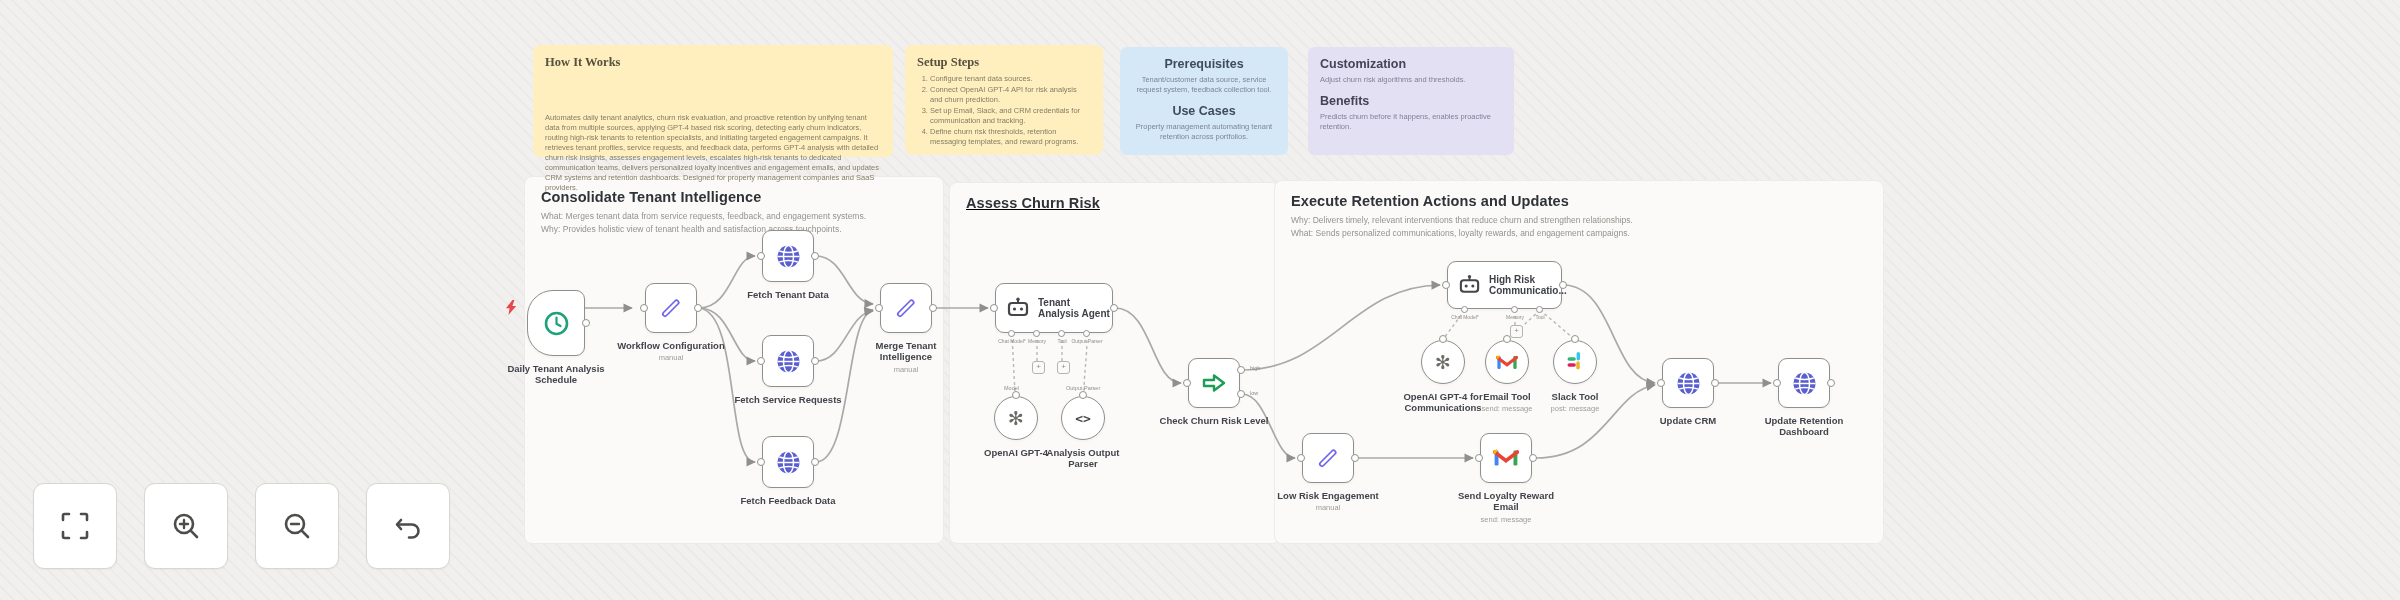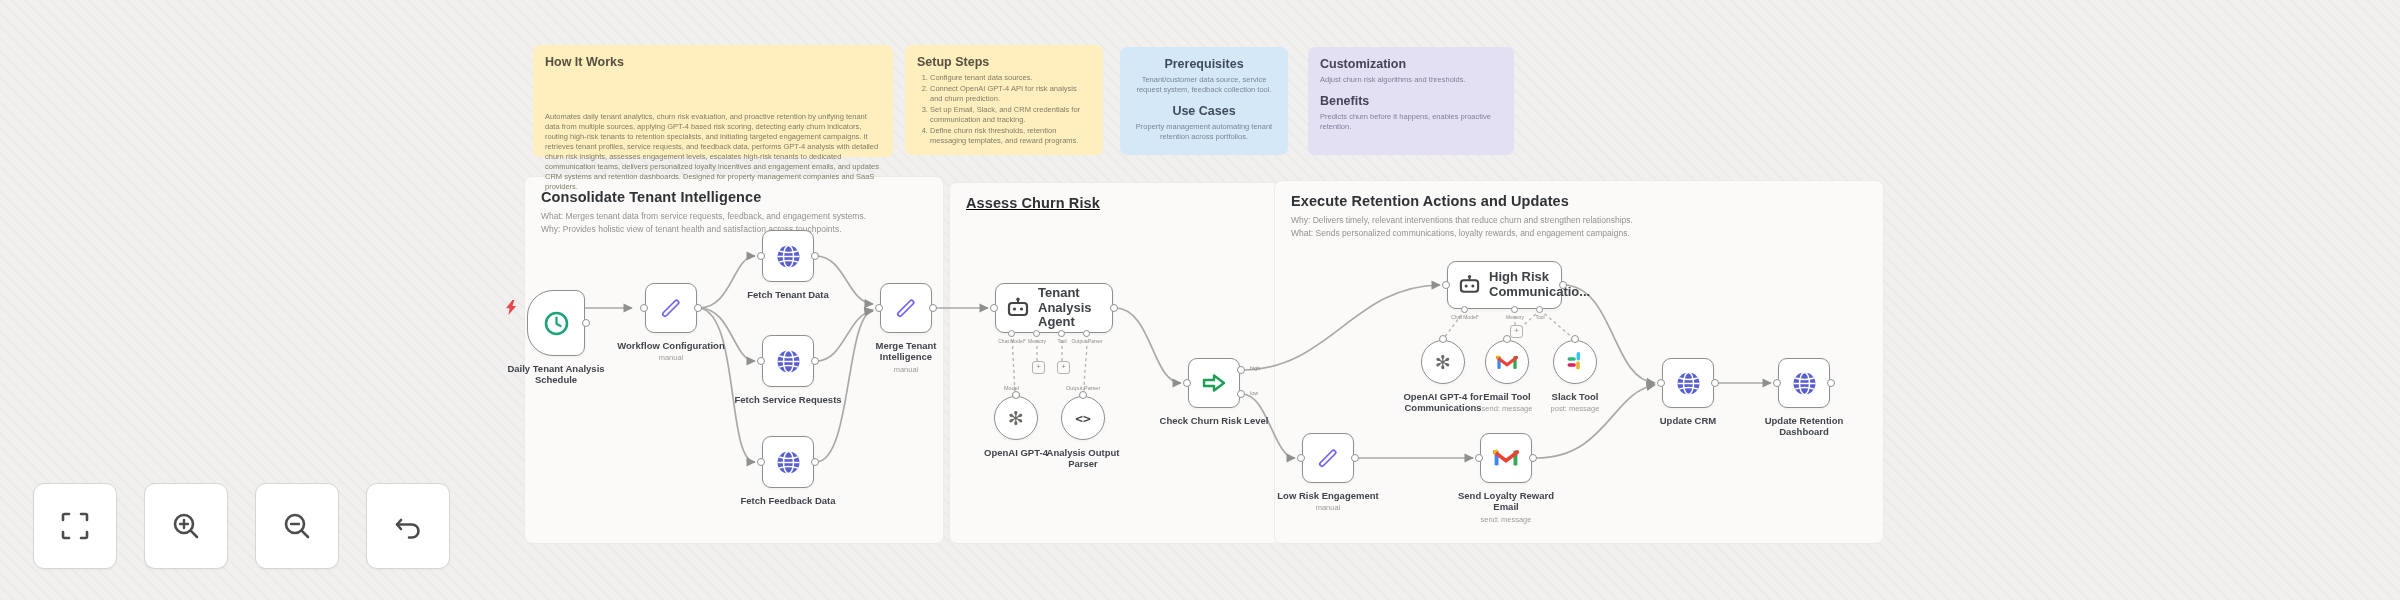--- a/index.html
+++ b/index.html
@@ -9,37 +9,37 @@
     background-image:repeating-linear-gradient(45deg, rgba(0,0,0,0.022) 0 2px, transparent 2px 9px);
   }
   .panel{position:absolute;background:#fbfaf8;border:1px solid #ecebe8;border-radius:8px;box-sizing:border-box;padding:12px 16px;z-index:1;}
   .panel h2{margin:0 0 5px 0;font-size:14.5px;color:#2f3237;letter-spacing:.1px;}
   .panel .meta{font-size:8.5px;color:#94928c;line-height:1.55;}
   .note{position:absolute;border-radius:7px;box-sizing:border-box;padding:10px 12px;z-index:2;}
   .note h3{margin:0 0 4px 0;font-size:12.5px;}
   .note p{margin:0;font-size:7.5px;line-height:1.34;}
   .note h3.second{margin-top:9px;}
   .note-yellow{background:#ffefbe;}
-  .note-yellow h3{color:#55503f;}
+  .note-yellow h3{color:#55503f;font-family:Liberation Serif, serif;}
   .note-yellow p,.note-yellow li{color:#837d66;margin-top:43px;}
   .note-blue{background:#d5e8f8;text-align:center;}
   .note-blue h3{color:#3f4c5c;}
   .note-blue p{color:#7a8796;}
   .note-purple{background:#e4e0f4;}
   .note-purple h3{color:#474257;}
   .note-purple p{color:#837d99;}
   .note ol{margin:0;padding-left:13px;font-size:7.5px;line-height:1.34;}
   .note li{margin:0 0 1px 0;}
   svg.wires{position:absolute;left:0;top:0;z-index:3;pointer-events:none;}
   .node{position:absolute;z-index:4;}
   .nbox{position:absolute;inset:0;background:#ffffff;border:1.7px solid #8f8f8b;border-radius:9px;
         display:flex;align-items:center;justify-content:center;box-shadow:0 1px 3px rgba(70,70,70,.06);}
   .nbox.trigger{border-radius:26px 9px 9px 26px;}
   .nbox.agent{justify-content:flex-start;padding-left:10px;box-sizing:border-box;}
-  .agent-title{font-size:13px;font-weight:bold;color:#3e4147;line-height:1.15;margin-left:8px;width:72px;}
+  .agent-title{font-size:10px;font-weight:bold;color:#3e4147;line-height:1.15;margin-left:8px;width:72px;}
   .ncircle{position:absolute;inset:0;background:#fff;border:1.7px solid #8f8f8b;border-radius:50%;
         display:flex;align-items:center;justify-content:center;box-shadow:0 1px 3px rgba(70,70,70,.06);}
   .nlabel{position:absolute;top:calc(100% + 7px);left:50%;transform:translateX(-50%);
         text-align:center;font-size:9.5px;font-weight:bold;color:#41444c;line-height:1.2;}
   .nsub{font-weight:normal;font-size:7.5px;color:#9e9c96;margin-top:2px;}
   .port{position:absolute;width:8px;height:8px;border-radius:50%;background:#fff;border:1.6px solid #929290;box-sizing:border-box;z-index:5;}
   .port.in{left:-5px;top:50%;margin-top:-4px;}
   .port.out{right:-5px;top:50%;margin-top:-4px;}
   .port.top{left:50%;top:-5px;margin-left:-4px;}
   .bport{position:absolute;bottom:-4px;width:7px;height:7px;border-radius:50%;background:#fff;border:1.4px solid #929290;box-sizing:border-box;z-index:5;}

